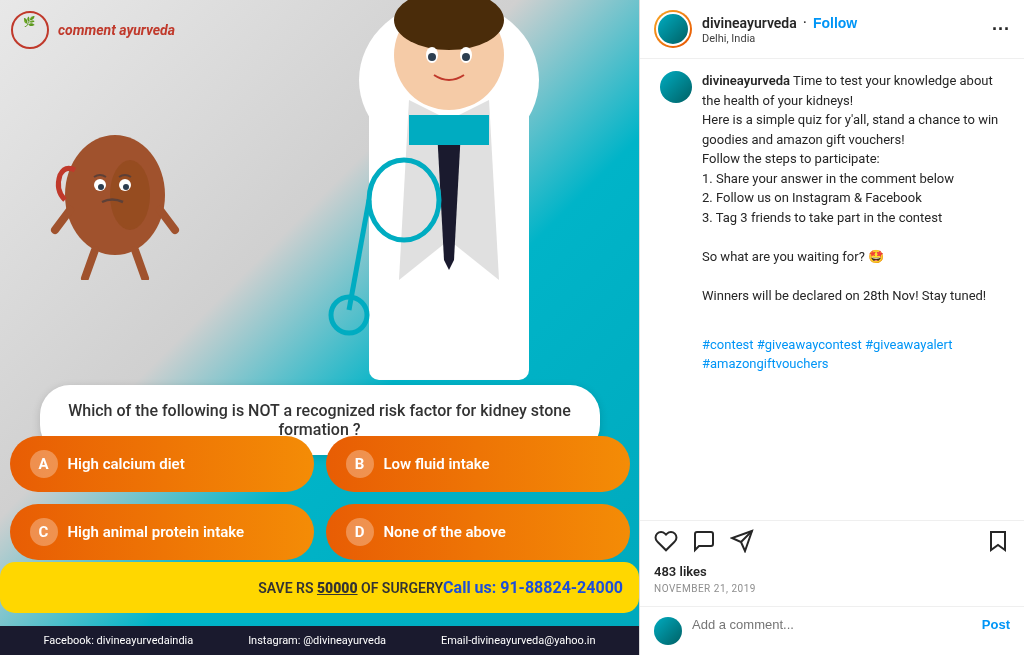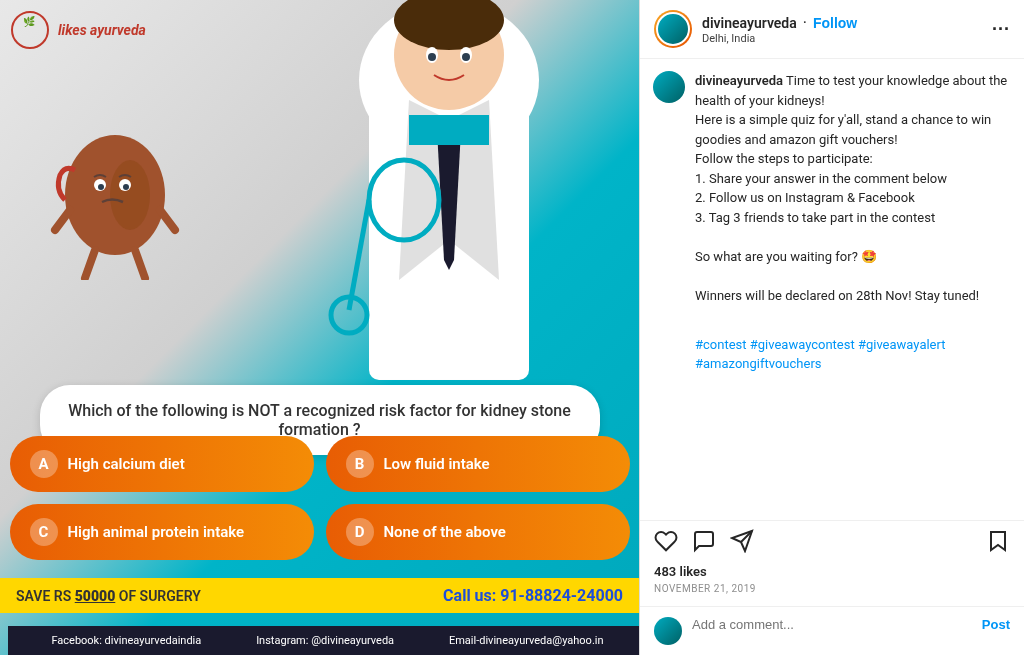--- a/index.html
+++ b/index.html
@@ -84,24 +84,25 @@
       flex-shrink: 0;
     }
 
     
     .bottom-bar {
       position: absolute;
       bottom: 42px;
       left: 0;
       width: 100%;
       background: #ffd700;
-      padding: 8px 16px;
-      display: flex;
-      align-items: center;
-      justify-content: space-between;
+      padding: 16px 16px;
+      display: flex;
+      align-items: center;
+      justify-content: flex-end;
+      border-radius: 15px;
     }
 
     .save-text {
       font-size: 14px;
       font-weight: 600;
       color: #333;
     }
 
     .save-text span {
       font-weight: 900;
@@ -111,21 +112,21 @@
     .call-text {
       font-size: 16px;
       font-weight: 700;
       color: #1d4ed8;
     }
 
     
     .image-footer {
       position: absolute;
       bottom: 0;
-      left: 8px;
+      left: 0;
       width: 100%;
       background: #1a1a2e;
       padding: 8px 16px;
       display: flex;
       align-items: center;
       justify-content: space-around;
       color: white;
       font-size: 11px;
     }
 
@@ -226,21 +227,21 @@
       cursor: pointer;
       background: none;
       border: none;
       font-weight: 700;
     }
 
     
     .post-caption {
       flex: 1;
       overflow-y: auto;
-      padding: 12px 13px;
+      padding: 12px 20px;
       font-size: 13px;
       line-height: 1.5;
       color: #262626;
     }
 
     .caption-username {
       font-weight: 600;
     }
 
     .hashtags {
@@ -377,21 +378,21 @@
       <circle cx="173" cy="57" r="4" fill="#2c3e50"></circle>
       <circle cx="207" cy="57" r="4" fill="#2c3e50"></circle>
       <path d="M 175 75 Q 190 85 205 75" fill="none" stroke="#c0392b" stroke-width="2"></path>
     </svg>
 
     <div class="logo-area">
       <svg width="40" height="40" viewBox="0 0 40 40">
         <circle cx="20" cy="20" r="18" fill="none" stroke="#c0392b" stroke-width="2"></circle>
         <text x="20" y="15" text-anchor="middle" font-size="10" fill="#00acc1">🌿</text>
       </svg>
-      <div class="logo-text">likes ayurveda</div>
+      <div class="logo-text">comment ayurveda</div>
     </div>
 
     <div class="kidney-char">
       <svg class="kidney-svg" viewBox="0 0 130 150" xmlns="http://www.w3.org/2000/svg">
 
         <ellipse cx="65" cy="65" rx="50" ry="60" fill="#a0522d"></ellipse>
 
         <ellipse cx="80" cy="65" rx="20" ry="35" fill="#8b4513" opacity="0.5"></ellipse>
 
         <circle cx="50" cy="55" r="6" fill="white"></circle>

